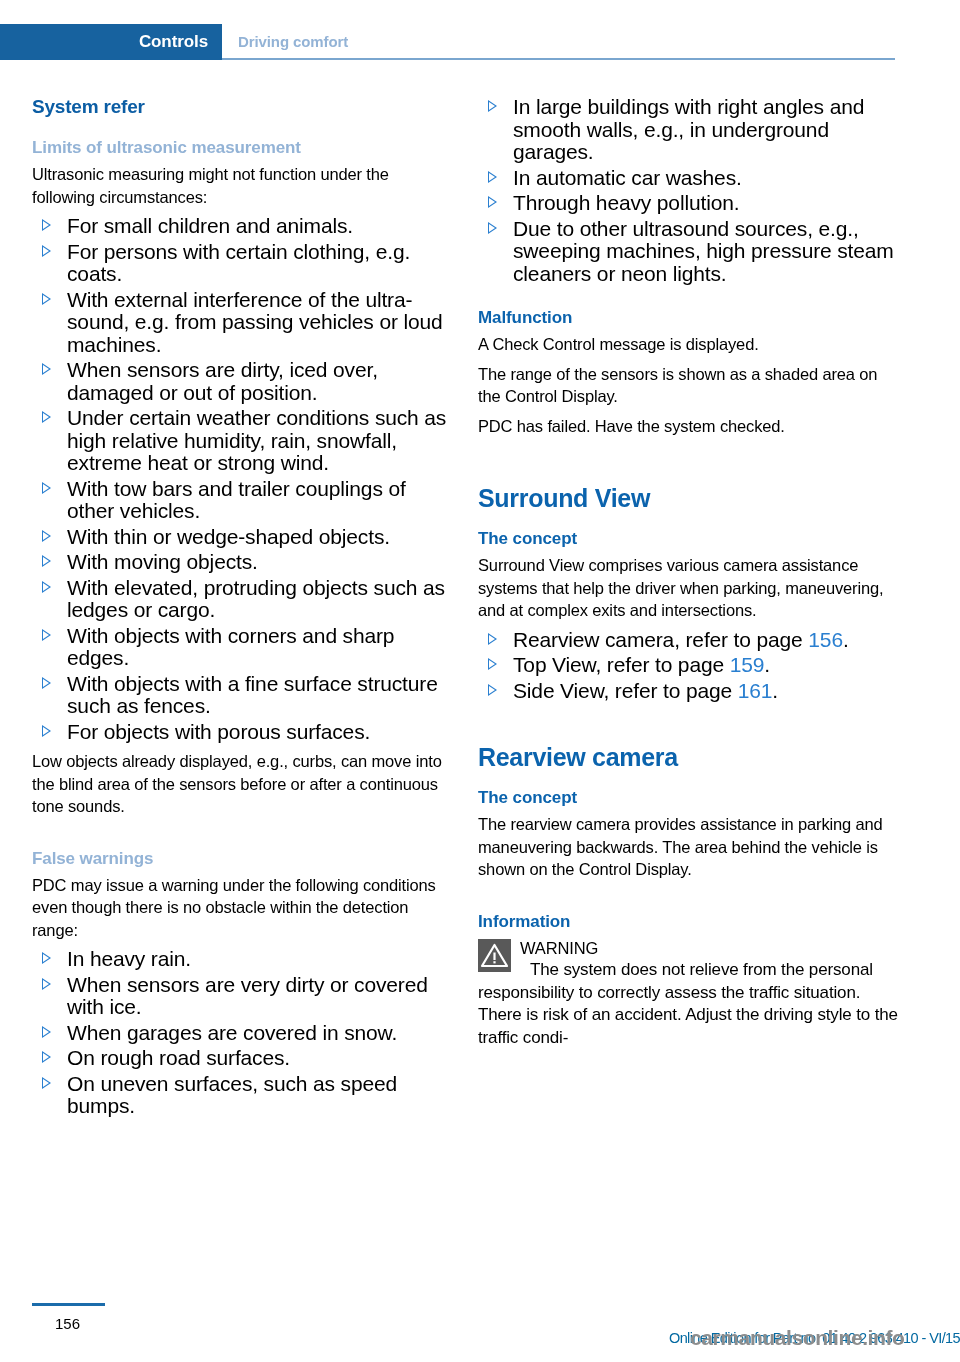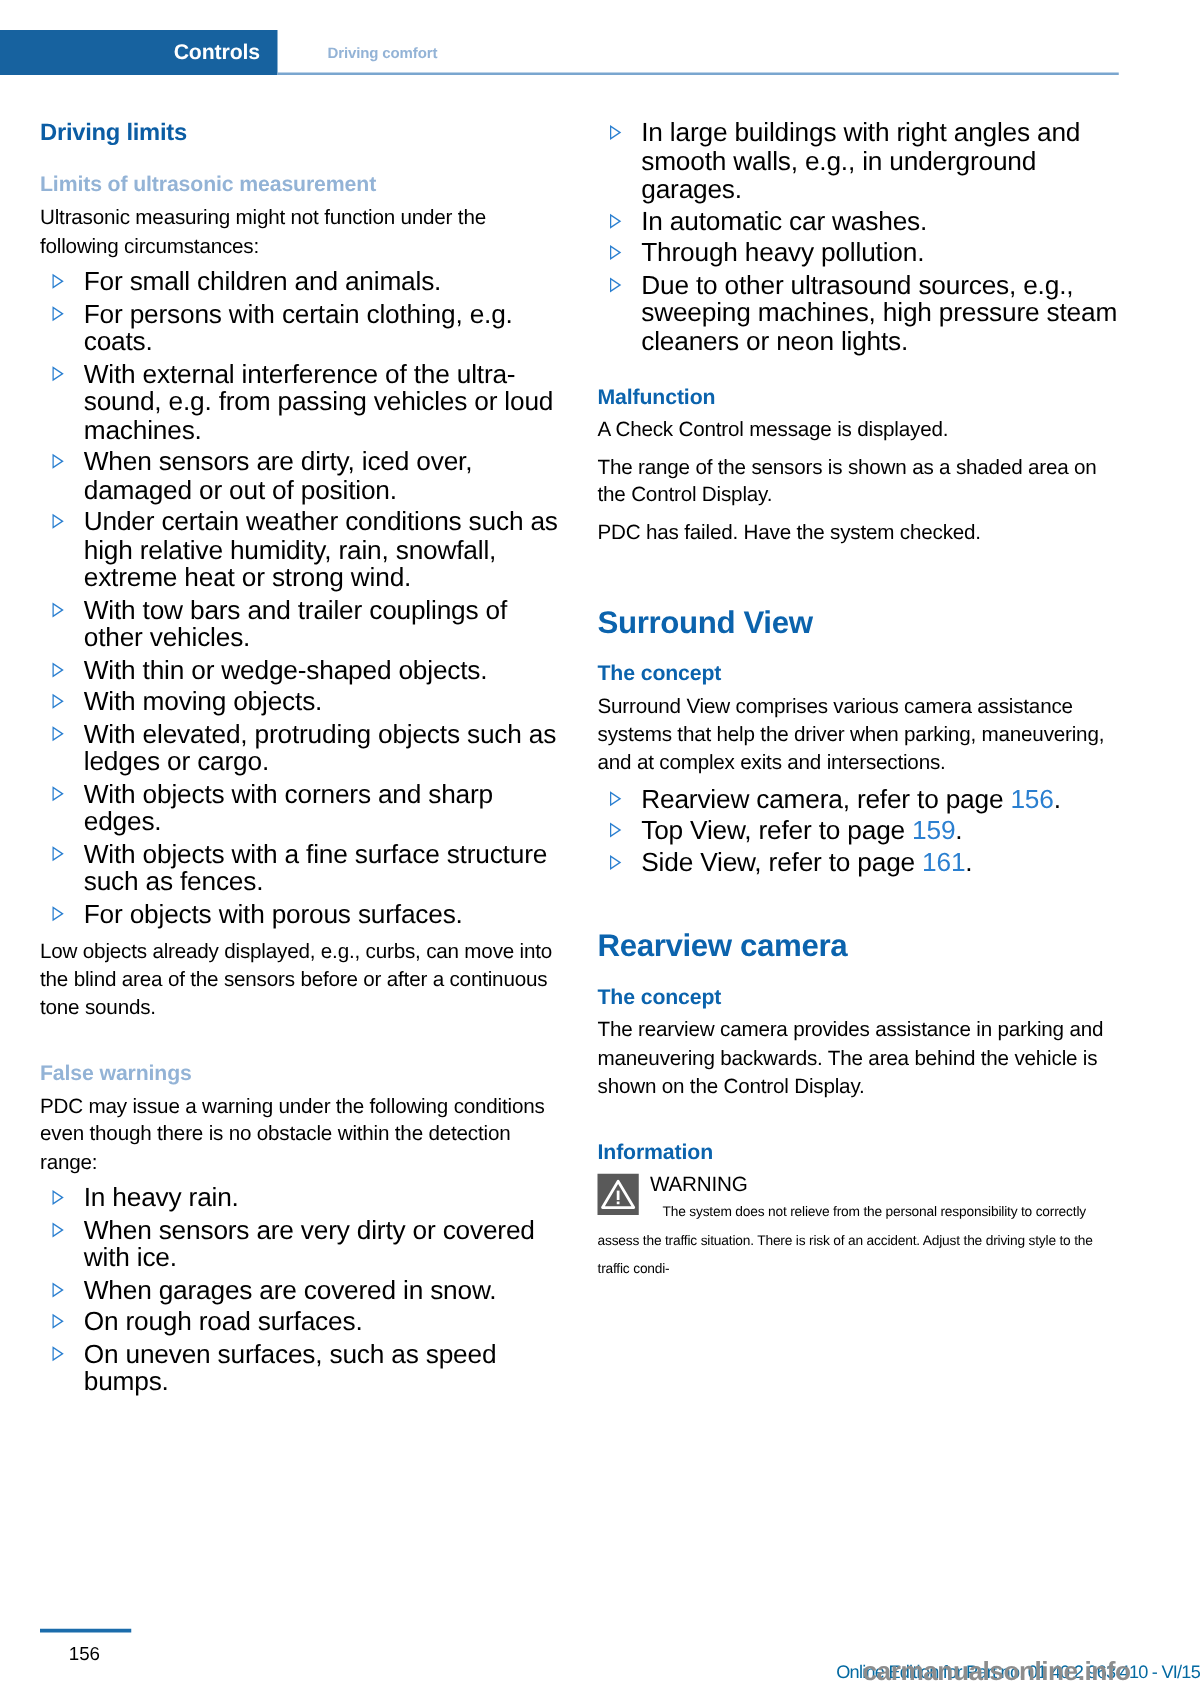--- a/index.html
+++ b/index.html
@@ -43,25 +43,24 @@
     font-weight: bold;
     letter-spacing: -0.1px;
   }
   .header-tab-inactive {
     position: absolute;
     left: 238px;
     top: 0;
     height: 36px;
     line-height: 36px;
     color: #93b3d6;
-    font-size: 12px;
+    font-size: 15px;
     font-weight: bold;
     letter-spacing: -0.1px;
     white-space: nowrap;
-    margin-left: 24px;
   }
   .header-rule {
     position: absolute;
     left: 222px;
     top: 58px;
     width: 673px;
     height: 2px;
     background: #7aa6cf;
   }
 
@@ -168,21 +167,21 @@
     margin: 2px 9px 0 0;
     position: relative;
   }
   .warn-icon svg { display: block; }
   .warn-title {
     font-size: 16.5px;
     line-height: 22.5px;
     margin-left: 15px;
   }
   .warn-body {
-    font-size: 11px;
+    font-size: 17px;
     line-height: 22.5px;
   }
   .warn-body .indent { padding-left: 10px; }
 
   
   .footer-rule {
     position: absolute;
     left: 32px;
     top: 1303px;
     width: 73px;
@@ -224,21 +223,21 @@
 <div class="header">
   <div class="header-tab-active">
     <span>Controls</span>
   </div>
   <div class="header-tab-inactive">Driving comfort</div>
 </div>
 <div class="header-rule"></div>
 
 <div class="col col-left">
 
-  <h1 class="sec">Driving limits</h1>
+  <h1 class="sec">System refer</h1>
 
   <h2 class="sub">Limits of ultrasonic measurement</h2>
   <p class="body">Ultrasonic measuring might not function under the following circumstances:</p>
 
   <ul class="bullets">
     <li><span class="tri"></span><span>For small children and animals.</span></li>
     <li><span class="tri"></span><span>For persons with certain clothing, e.g. coats.</span></li>
     <li><span class="tri"></span><span>With external interference of the ultra-sound, e.g. from passing vehicles or loud machines.</span></li>
     <li><span class="tri"></span><span>When sensors are dirty, iced over, damaged or out of position.</span></li>
     <li><span class="tri"></span><span>Under certain weather conditions such as high relative humidity, rain, snowfall, extreme heat or strong wind.</span></li>

